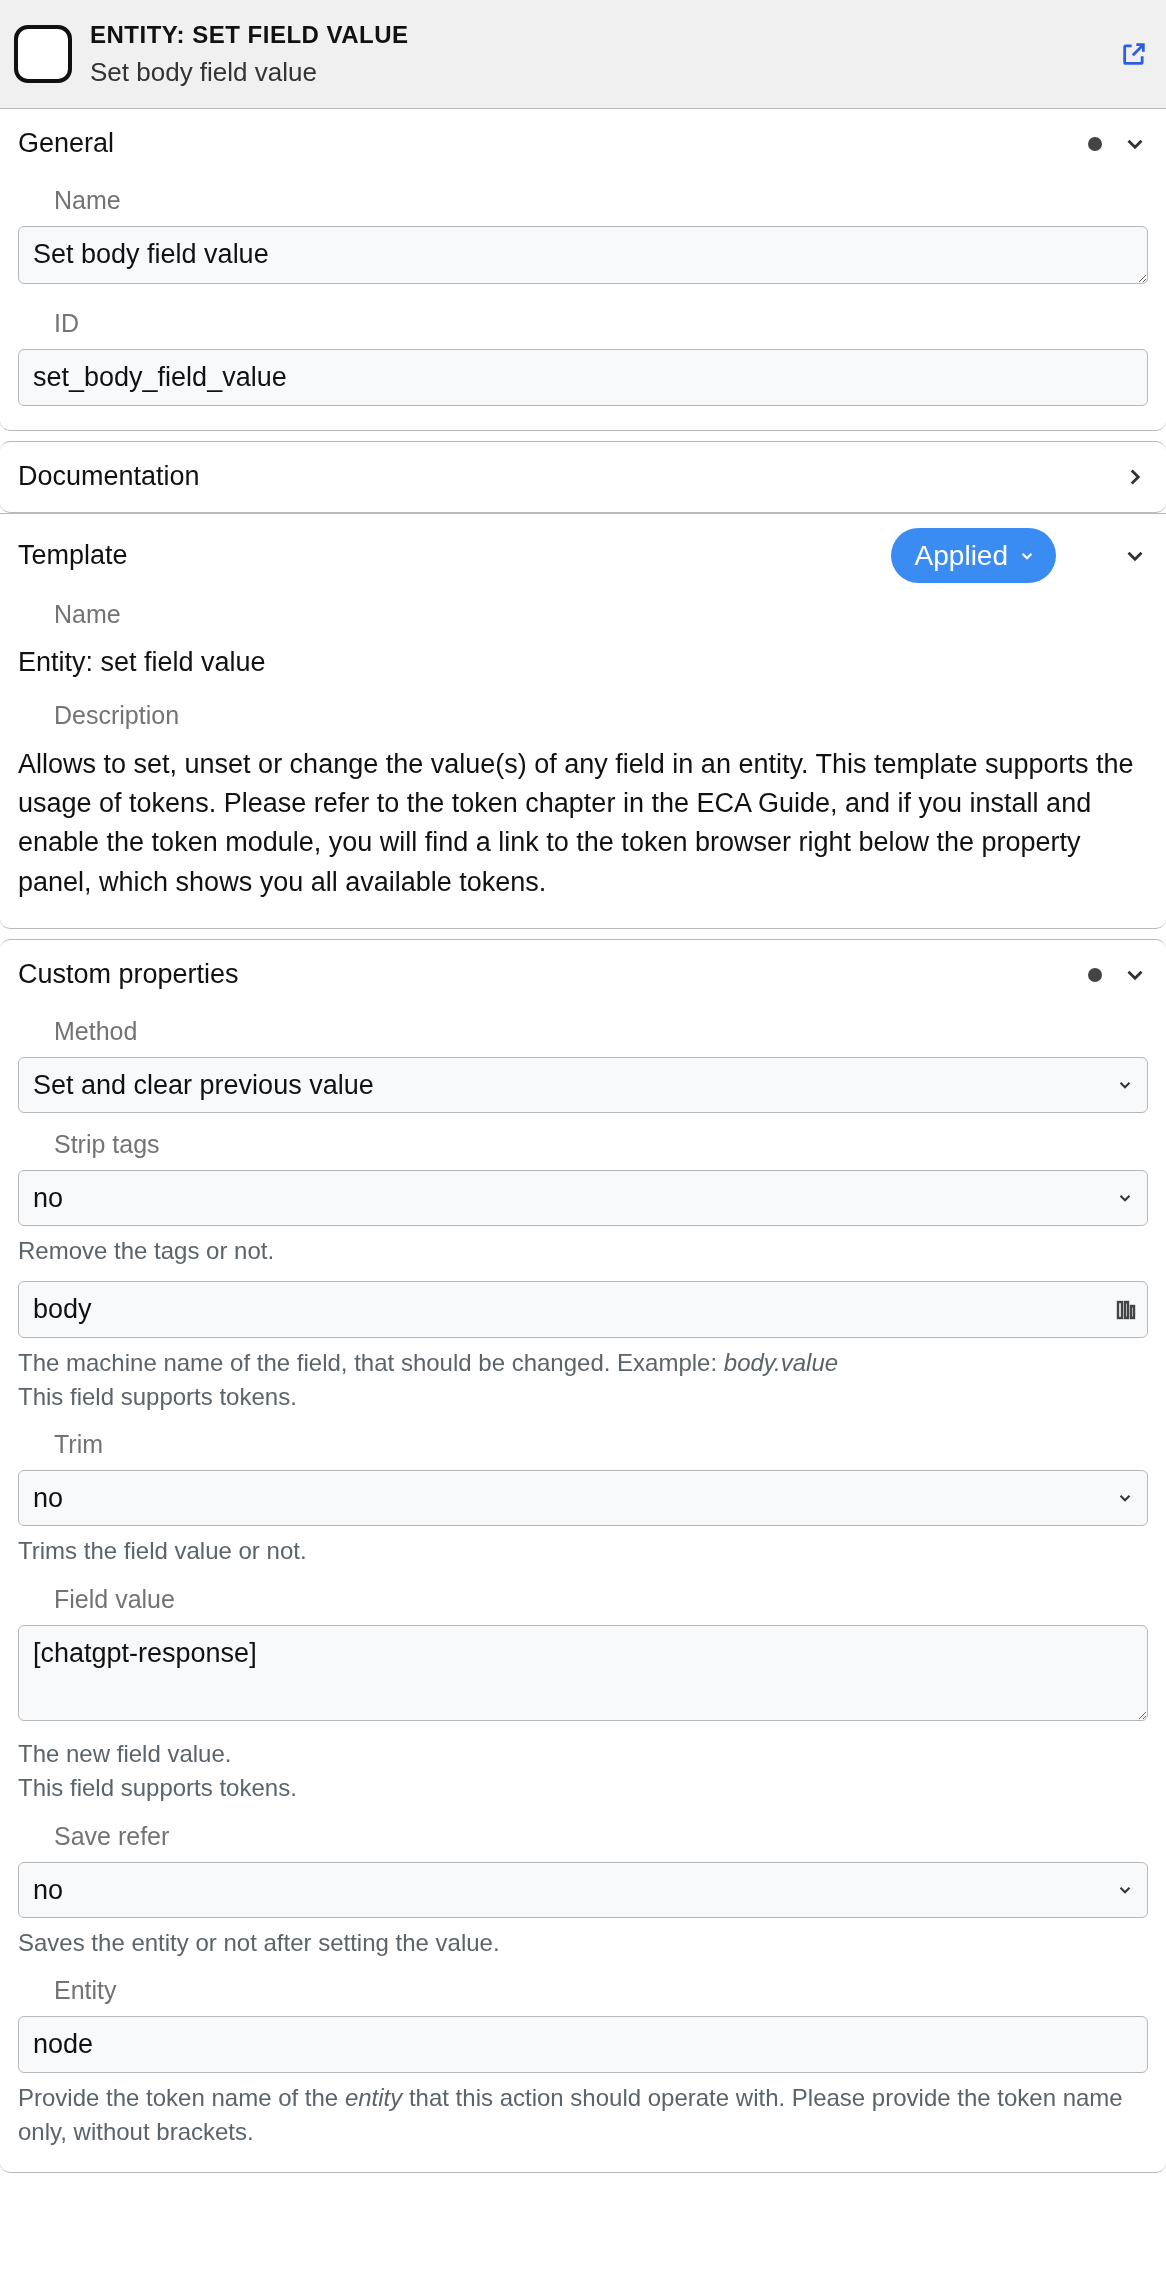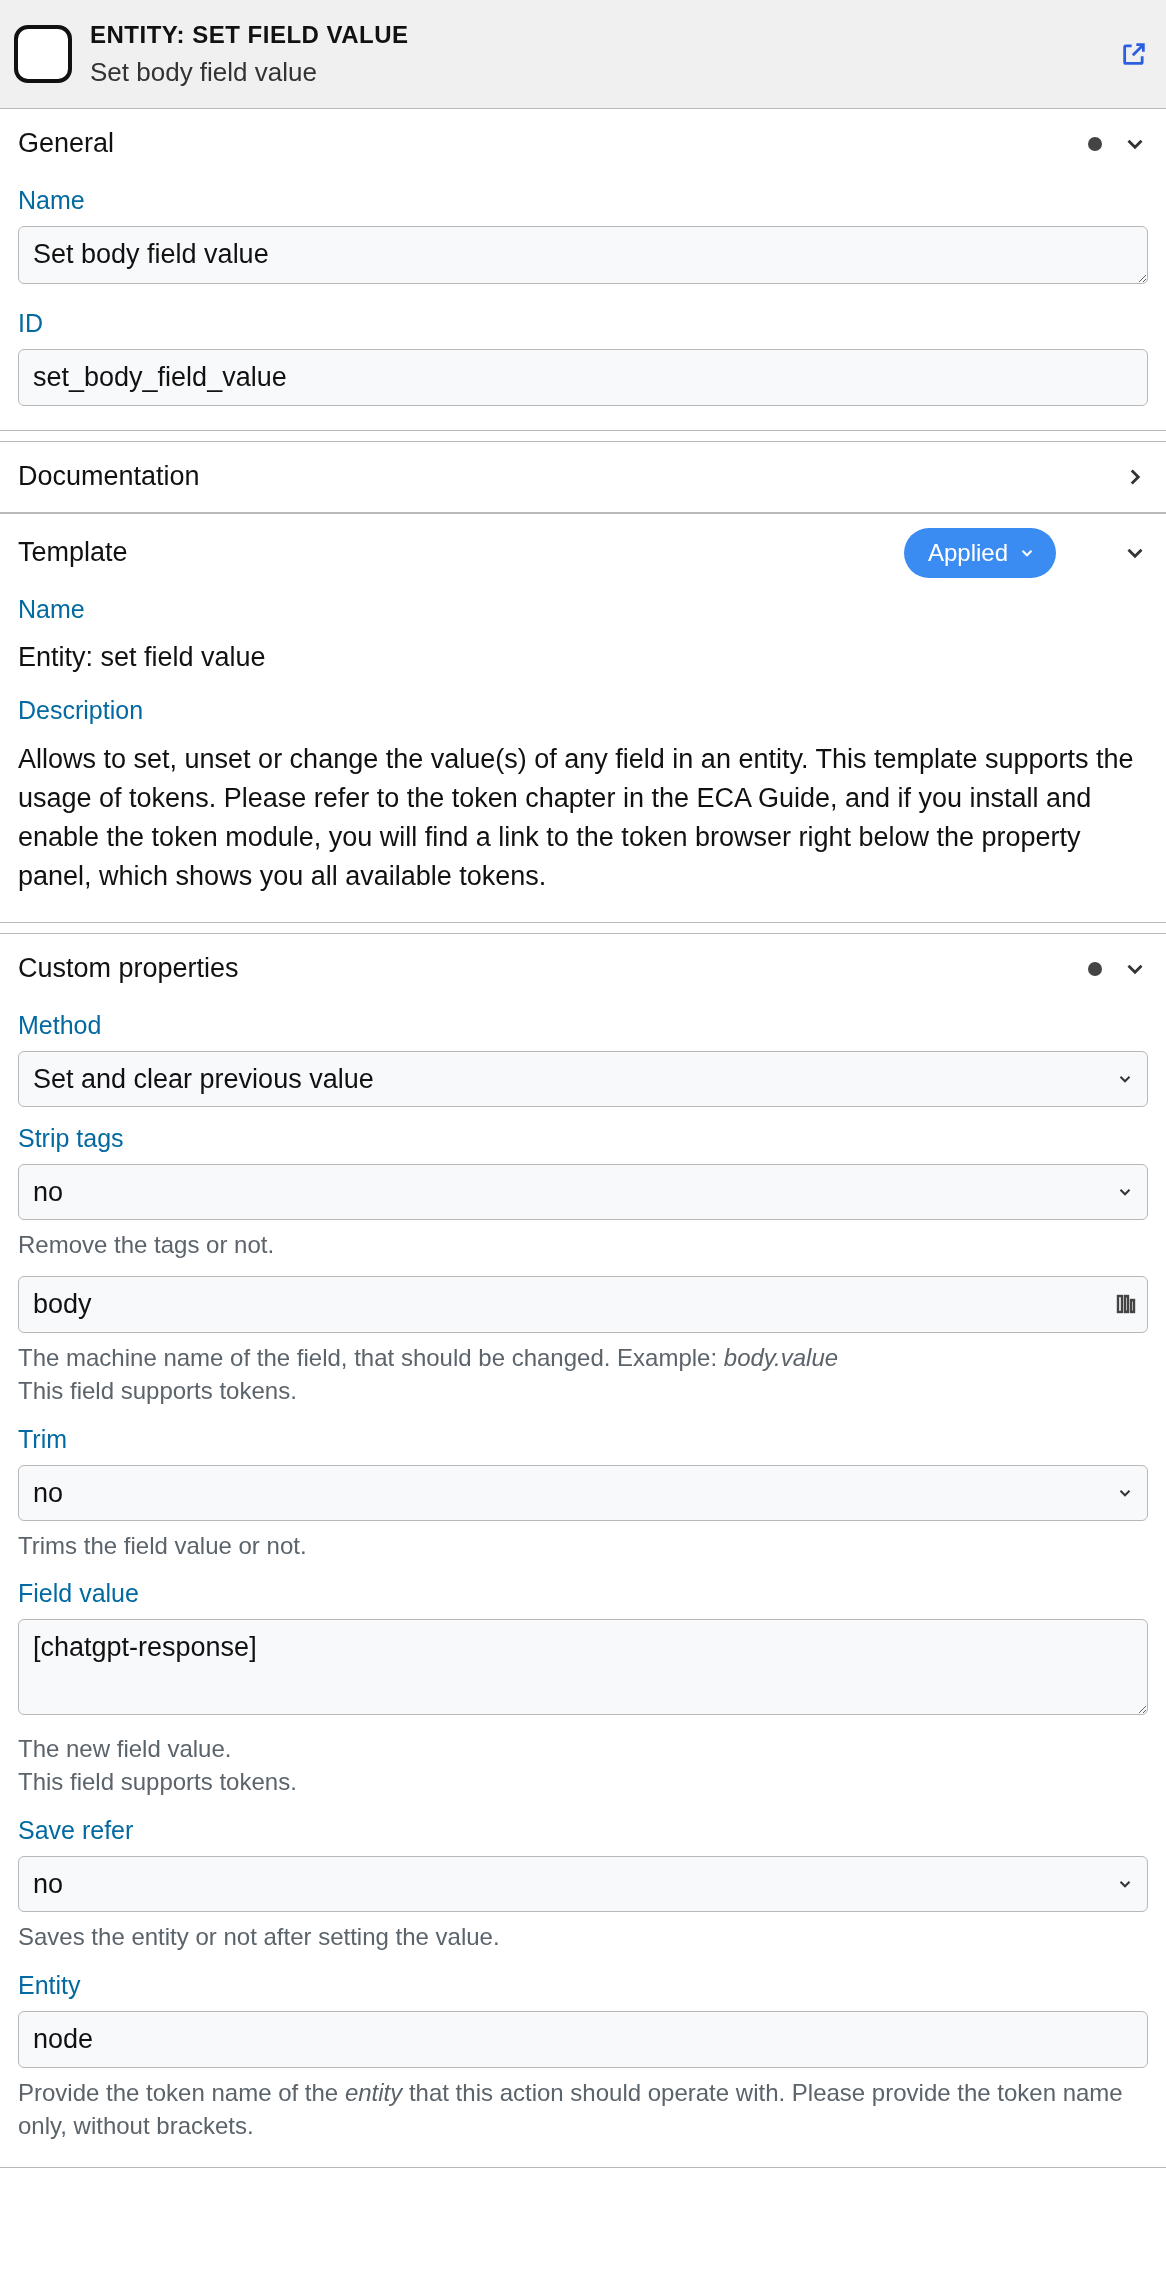--- a/index.html
+++ b/index.html
@@ -9,52 +9,52 @@
   
   .header { background:#f0f0f0; border-bottom:1px solid #b9b9b9; padding:18px 18px 18px 14px; display:flex; align-items:center; }
   .header-icon { width:58px; height:58px; border:4px solid #111; border-radius:14px; background:#fff; margin-right:18px; flex:0 0 auto; }
   .header-texts { flex:1 1 auto; }
   .header-title { font-size:24px; font-weight:700; letter-spacing:0.5px; }
   .header-sub { font-size:26px; color:#333; margin-top:2px; }
   .header-open { width:28px; height:28px; color:#2b5fe0; cursor:pointer; }
   .header-open svg { display:block; width:100%; height:100%; stroke:currentColor; fill:none; stroke-width:2.4; }
 
   
-  .section { border-bottom:1px solid #b9b9b9; }
+  .section { border-bottom:1px solid #b9b9b9;border-radius:10px; }
   .section + .section { border-top:1px solid #b9b9b9; }
   .section-header { display:flex; align-items:center; padding:16px 18px; cursor:pointer; }
   .section-title { flex:1 1 auto; font-size:27px; color:#111; }
   .dot { width:14px; height:14px; border-radius:50%; background:#444; margin-right:20px; }
   .chev { width:26px; height:26px; color:#333; }
   .chev svg { display:block; width:100%; height:100%; stroke:currentColor; fill:none; stroke-width:2.6; }
   .section-body { padding:0 18px 24px 18px; }
   .section-body.tight-top { padding-top:4px; }
 
   
   .field { margin-top:14px; }
   .field:first-child { margin-top:0; }
-  .field-label { font-size:25px; color:#0369a1; margin-bottom:8px; }
+  .field-label { font-size:25px; color:#737373; margin-bottom:8px;margin-left:36px; }
   .control { width:100%; background:#f8f9fb; border:1px solid #b8b8b8; border-radius:6px; font-size:27px; color:#111; padding:12px 14px; font-family:inherit; }
   textarea.control { resize:both; min-height:58px; }
   textarea.control.tall { min-height:96px; }
   .control-static { font-size:27px; color:#111; padding:4px 0 2px 0; }
   .help { color:#5b636b; font-size:24px; margin-top:8px; }
   .help em, .help i { font-style:italic; }
   .select-wrap { position:relative; }
   .select-wrap select.control { appearance:none; -webkit-appearance:none; }
   .select-caret { position:absolute; right:14px; top:50%; transform:translateY(-50%); width:18px; height:18px; pointer-events:none; color:#333; }
   .select-caret svg { display:block; width:100%; height:100%; stroke:currentColor; fill:none; stroke-width:2.6; }
   .input-with-action { position:relative; }
   .input-with-action .inline-action { position:absolute; right:10px; top:50%; transform:translateY(-50%); width:24px; height:24px; color:#444; cursor:pointer; }
   .input-with-action .inline-action svg { display:block; width:100%; height:100%; }
 
   
   .template-row { display:flex; align-items:center; padding:14px 18px; border-top:1px solid #b9b9b9;gap:48px; }
   .template-row .section-title { flex:1 1 auto; }
-  .badge { background:#3b8cf2; color:#fff; font-size:24px; padding:8px 20px 8px 24px; border-radius:999px; display:inline-flex; align-items:center; gap:10px; cursor:pointer; }
+  .badge { background:#3b8cf2; color:#fff; font-size:28px; padding:8px 20px 8px 24px; border-radius:999px; display:inline-flex; align-items:center; gap:10px; cursor:pointer; }
   .badge .badge-chev { width:18px; height:18px; }
   .badge .badge-chev svg { display:block; width:100%; height:100%; stroke:#fff; fill:none; stroke-width:2.8; }
   .template-row .chev { margin-left:18px; }
 
   
   .gap { height:10px; background:#fff; }
 
   
   .thick-sep { border-top:1px solid #b9b9b9; }
 </style>

